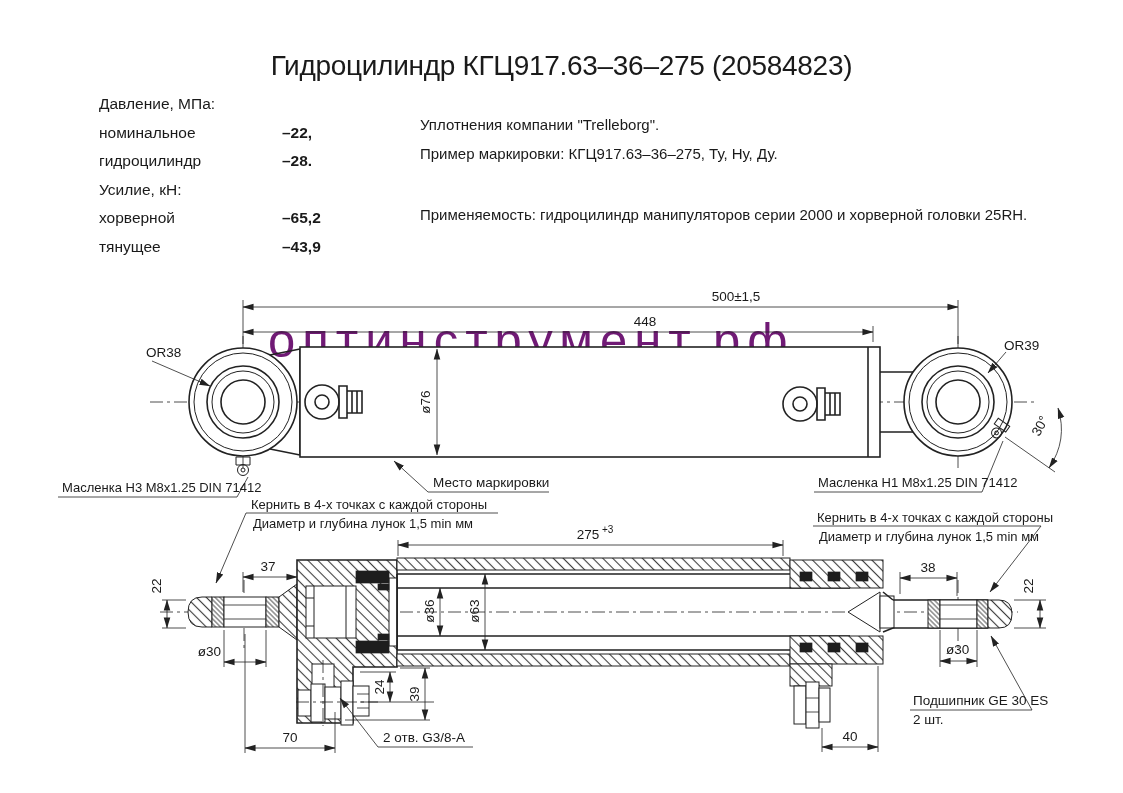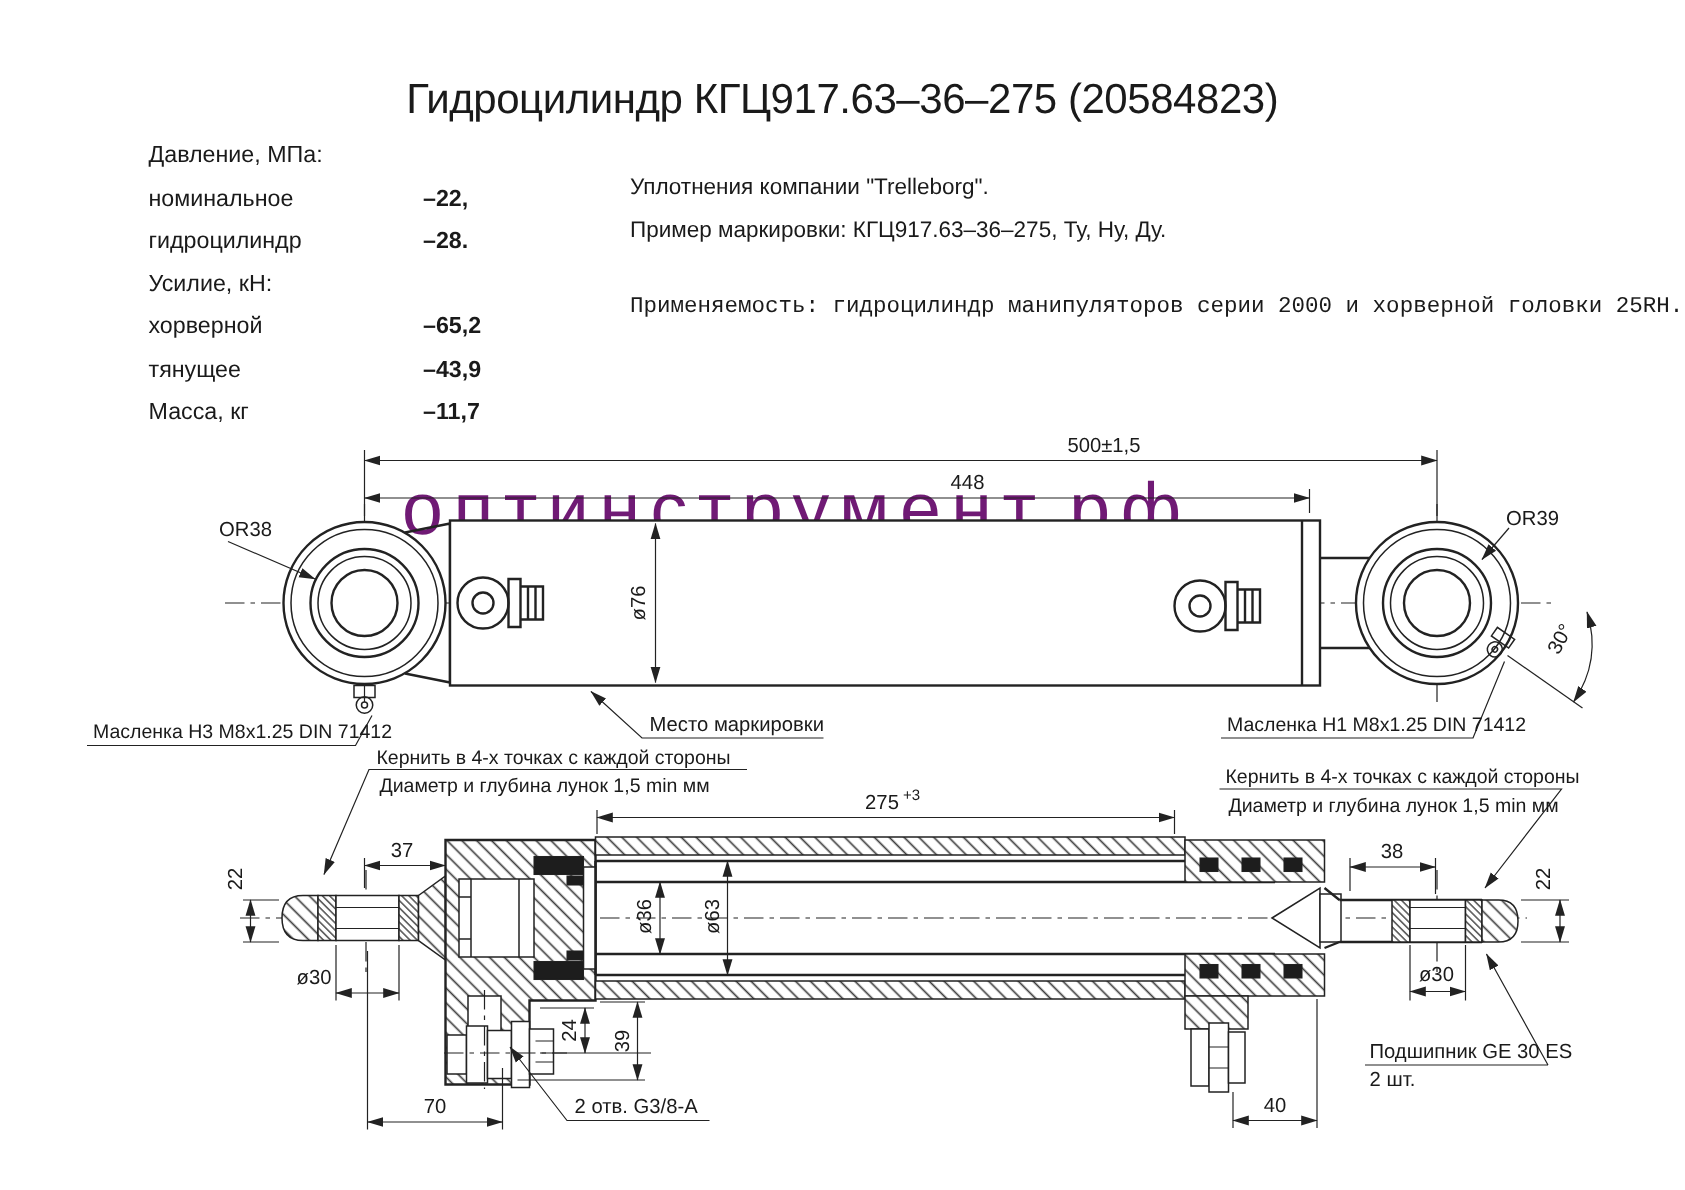--- a/index.html
+++ b/index.html
@@ -8,21 +8,21 @@
   .sheet{position:absolute;inset:0;}
   .watermark{position:absolute;left:268px;top:312px;z-index:1;
     font-size:49px;font-weight:normal;letter-spacing:7px;color:#701a75;white-space:nowrap;}
   .title{position:absolute;top:50px;left:0;right:0;margin:0;text-align:center;z-index:3;
     font-size:28px;font-weight:normal;letter-spacing:-0.3px;}
   .specs{position:absolute;left:75px;top:90px;width:270px;z-index:3;font-size:15.5px;margin-left:24px;}
   .srow{position:relative;height:28.5px;line-height:28.5px;white-space:nowrap;}
   .sval{position:absolute;left:183px;top:0;font-weight:bold;}
   .notes{position:absolute;left:420px;top:110px;z-index:3;font-size:15px;}
   .note{line-height:29px;white-space:nowrap;}
-  .note-app{margin-top:22px;font-family:Liberation Mono, monospace;}
+  .note-app{margin-top:32px;}
   svg.draw{position:absolute;left:0;top:0;z-index:2;}
   .c2{stroke:#222;stroke-width:1.6;fill:none;}
   .c1{stroke:#222;stroke-width:1.0;fill:none;}
   .thin{stroke:#222;stroke-width:0.8;fill:none;}
   .dim{stroke:#222;stroke-width:0.8;fill:none;}
   .cl{stroke:#222;stroke-width:0.8;fill:none;stroke-dasharray:13 4 3 4;}
   .wf{fill:#fff;}
   .hat{fill:url(#hat);}
   .hatd{fill:url(#hatd);}
   .sf{fill:#1d1d1d;stroke:#222;stroke-width:0.7;}
@@ -39,21 +39,20 @@
 
   <h1 class="title">Гидроцилиндр КГЦ917.63–36–275 (20584823)</h1>
 
   <div class="specs">
     <div class="srow"><span>Давление, МПа:</span><span class="sval"></span></div>
     <div class="srow"><span>номинальное</span><span class="sval">–22,</span></div>
     <div class="srow"><span>гидроцилиндр</span><span class="sval">–28.</span></div>
     <div class="srow"><span>Усилие, кН:</span><span class="sval"></span></div>
     <div class="srow"><span>хорверной</span><span class="sval">–65,2</span></div>
     <div class="srow"><span>тянущее</span><span class="sval">–43,9</span></div>
-    <div class="srow"><span>Масса, кг</span><span class="sval">–11,7</span></div>
   </div>
 
   <div class="notes">
     <div class="note">Уплотнения компании "Trelleborg".</div>
     <div class="note">Пример маркировки: КГЦ917.63–36–275, Ту, Ну, Ду.</div>
     <div class="note note-app">Применяемость: гидроцилиндр манипуляторов серии 2000 и хорверной головки 25RH.</div>
   </div>
 
   <svg class="draw" width="1123" height="793" viewBox="0 0 1123 793">
     <defs>

